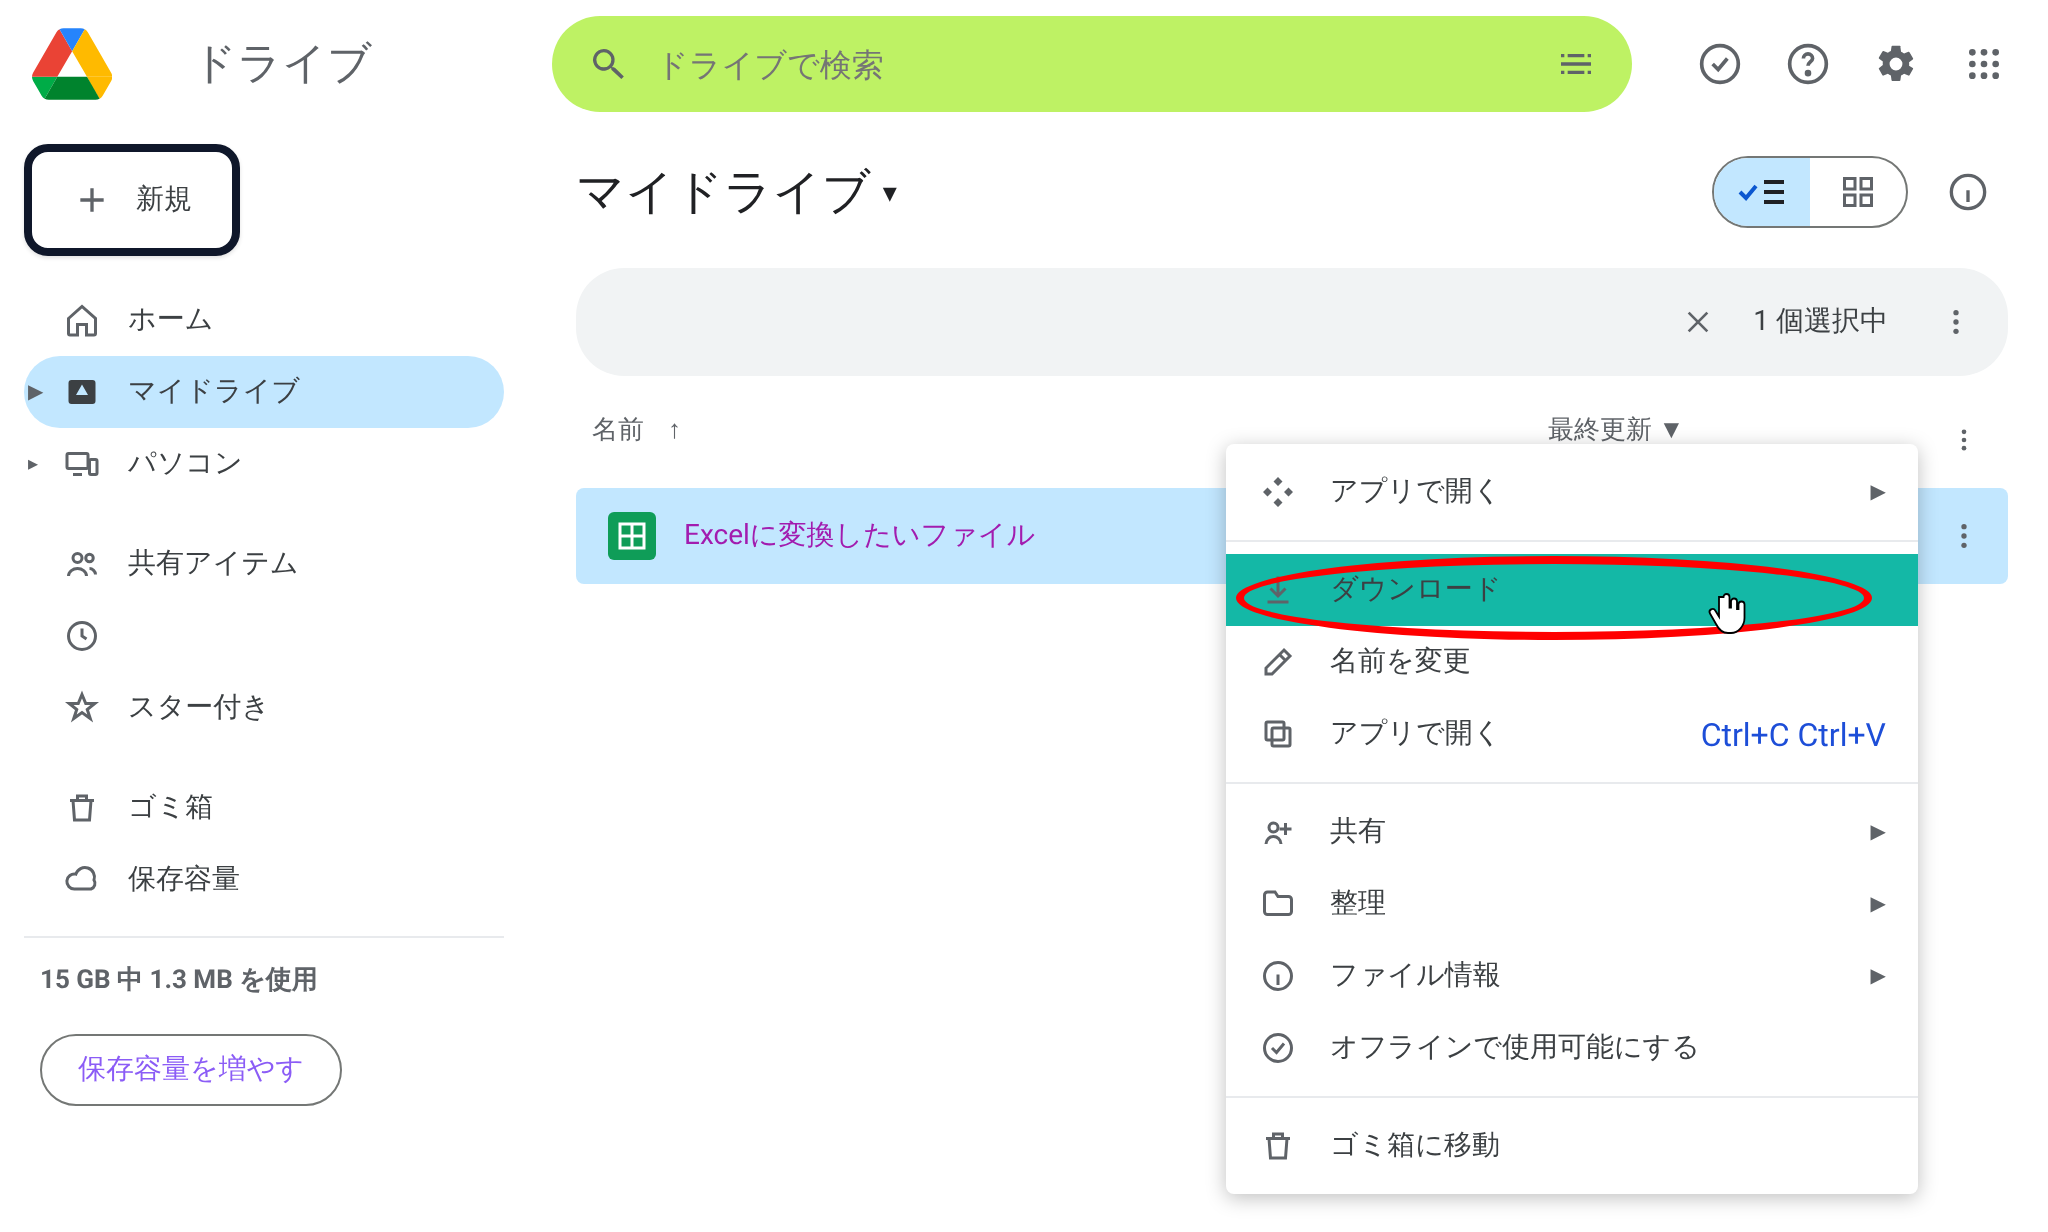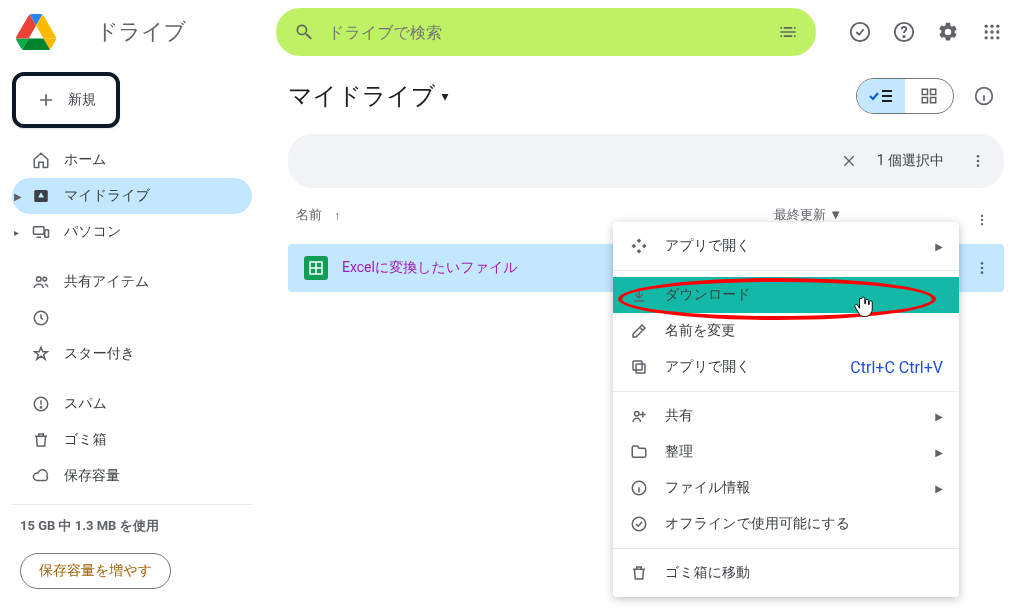--- a/index.html
+++ b/index.html
@@ -19,21 +19,21 @@
   
   .body-row { display: flex; height: calc(100% - 64px); }
   .sidebar { width: 264px; padding: 8px 12px 0 12px; display: flex; flex-direction: column; }
   .new-btn { display: inline-flex; align-items: center; gap: 12px; background: #fff; border: 4px solid #0f172a; border-radius: 12px; padding: 14px 20px; font-size: 14px; color: #3c4043; box-shadow: 0 1px 2px rgba(0,0,0,.12); cursor: pointer; margin-bottom: 14px; width: fit-content; }
   .nav-item { display: flex; align-items: center; gap: 14px; height: 36px; padding: 0 12px 0 20px; border-radius: 18px; font-size: 14px; color: #3c4043; cursor: pointer; position: relative; }
   .nav-item.active { background: #c2e7ff; font-weight: 500; }
   .nav-item .caret { position: absolute; left: 2px; font-size: 10px; color: #5f6368; }
   .nav-sep { height: 14px; }
   .storage-sep { border-top: 1px solid #e8eaed; margin: 10px 0 12px 0; }
   .storage-text { font-size: 13px; color: #5f6368; padding-left: 8px; font-weight: bold; }
-  .storage-btn { margin-top: 18px; border: 1px solid #747775; color: #a16207; background: #fff; border-radius: 20px; padding: 8px 18px; font-size: 14px; cursor: pointer; width: fit-content; margin-left: 8px; }
+  .storage-btn { margin-top: 18px; border: 1px solid #747775; color: #8b5cf6; background: #fff; border-radius: 20px; padding: 8px 18px; font-size: 14px; cursor: pointer; width: fit-content; margin-left: 8px; }
 
   
   .main { flex: 1; padding: 12px 20px 0 24px; position: relative; }
   .title-row { display: flex; align-items: center; justify-content: space-between; margin-bottom: 18px; }
   .title-btn { display: inline-flex; align-items: center; gap: 6px; font-size: 24px; color: #202124; cursor: pointer; }
   .view-toggle { display: flex; align-items: center; gap: 10px; }
   .seg { display: flex; border: 1px solid #747775; border-radius: 18px; overflow: hidden; height: 36px; }
   .seg div { width: 48px; display: grid; place-items: center; cursor: pointer; }
   .seg .sel { background: #c2e7ff; }
 
@@ -184,28 +184,20 @@
     </div>
     <div class="nav-item">
       <svg width="18" height="18" viewBox="0 0 24 24" fill="none" stroke="#5f6368" stroke-width="2">
           <path d="M12 3l2.5 6h6l-5 4 2 6-5.5-4-5.5 4 2-6-5-4h6z"></path>
         </svg>
       <span>スター付き</span>
     </div>
 
     <div class="nav-sep"></div>
 
-    <div class="nav-item">
-      <svg width="18" height="18" viewBox="0 0 24 24" fill="none" stroke="#5f6368" stroke-width="2">
-          <circle cx="12" cy="12" r="9"></circle>
-          <path d="M12 7v6"></path>
-          <circle cx="12" cy="16.5" r="0.8" fill="#5f6368"></circle>
-        </svg>
-      <span>スパム</span>
-    </div>
     <div class="nav-item">
       <svg width="18" height="18" viewBox="0 0 24 24" fill="none" stroke="#5f6368" stroke-width="2">
           <path d="M4 7h16M9 7V4h6v3M6 7l1 13h10l1-13"></path>
         </svg>
       <span>ゴミ箱</span>
     </div>
     <div class="nav-item">
       <svg width="18" height="18" viewBox="0 0 24 24" fill="none" stroke="#5f6368" stroke-width="2">
           <path d="M7 18a5 5 0 1 1 .9-9.9A6 6 0 0 1 20 12a4 4 0 0 1-2 6z"></path>
         </svg>

